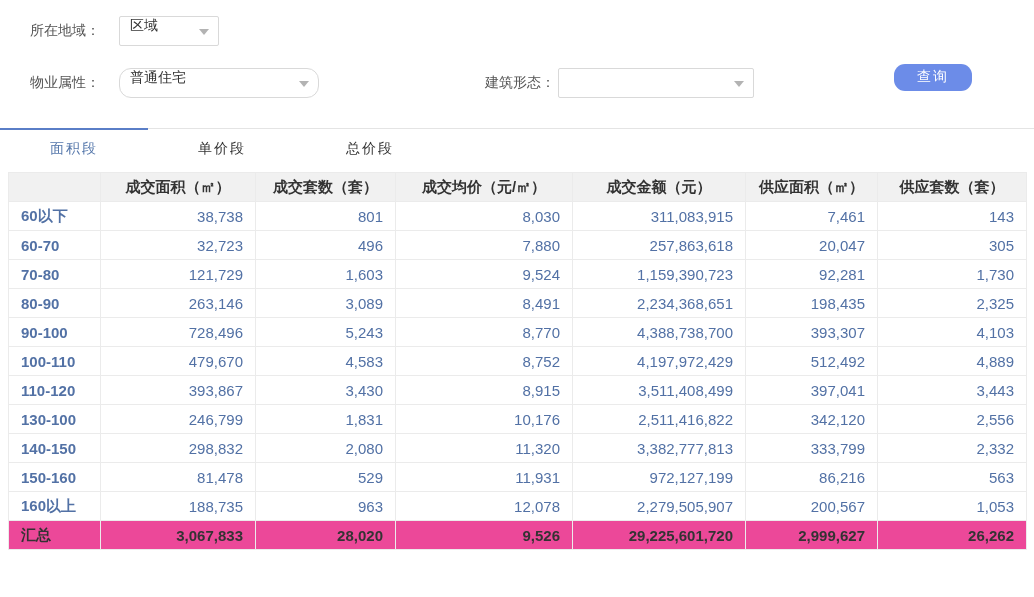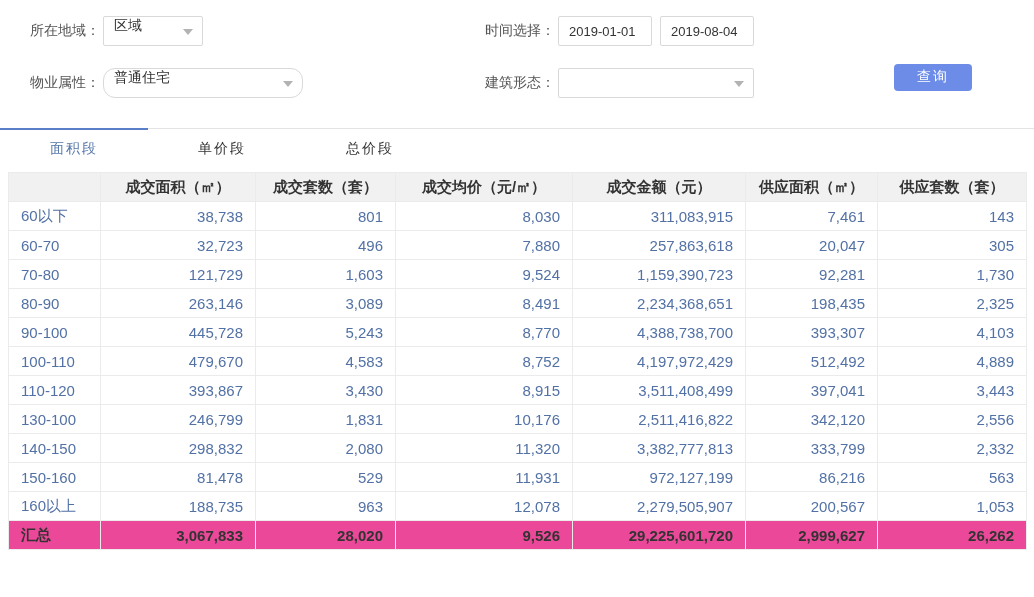--- a/index.html
+++ b/index.html
@@ -5,21 +5,21 @@
   * { box-sizing: border-box; margin: 0; padding: 0; }
   html, body { background: #fff; }
   body {
     width: 1034px; height: 597px; overflow: hidden;
     font-family: "Liberation Sans", sans-serif;
     font-size: 14px; color: #333;
   }
   .filters { padding: 16px 30px 0 30px; }
   .filter-row { display: flex; align-items: center; margin-bottom: 22px; }
   .fgroup { display: flex; align-items: center; }
-  .fgroup.left { width: 455px; }
+  .fgroup.left { width: 455px; gap: 16px; }
   .flabel { color: #555; margin-right: 3px; white-space: nowrap; }
   .select {
     position: relative; height: 30px; border: 1px solid #d9d9d9; border-radius: 2px;
     display: flex; align-items: center; padding: 0 26px 11px 10px;
     background: #fff; cursor: pointer; color: #333; font-size: 14px;
   }
   .caret {
     position: absolute; right: 9px; top: 12px; width: 0; height: 0;
     border-left: 5px solid transparent; border-right: 5px solid transparent;
     border-top: 6px solid #b3b3b3;
@@ -29,21 +29,21 @@
   .sel-building { width: 196px; }
   .date-input {
     width: 94px; height: 30px; border: 1px solid #d9d9d9; border-radius: 2px;
     padding: 0 10px; font-family: "Liberation Sans", sans-serif;
     font-size: 13px; color: #333; outline: none;
   }
   .date-gap { width: 8px; }
   .query-btn {
     margin-left: auto; margin-right: 32px; margin-top: -12px;
     width: 78px; height: 27px; background: #6c8ce8; color: #fff;
-    border: none; border-radius: 4px; font-size: 14px; letter-spacing: 2px;
+    border: none; border-radius: 11px; font-size: 14px; letter-spacing: 2px;
     font-family: "Liberation Sans", sans-serif; cursor: pointer;
   }
   .tabs { margin-top: 30px; border-top: 1px solid #e4e4e4; display: flex; padding-top: 11px; }
   .tab {
     width: 148px; text-align: center; position: relative; cursor: pointer;
     color: #333; font-size: 14px; letter-spacing: 2px;
   }
   .tab.active { color: #5577ab; }
   .tab.active::before {
     content: ""; position: absolute; top: -12px; left: 0; right: 0;
@@ -52,43 +52,37 @@
   table {
     width: 1018px; margin: 14px 8px 0 8px; border-collapse: collapse;
     font-size: 15px; table-layout: fixed;
   }
   th, td {
     border: 1px solid #ebebeb; height: 29px; padding: 0 12px;
     overflow: hidden; white-space: nowrap;
   }
   th { background: #f1f1f1; color: #333; font-weight: bold; text-align: center; }
   td { text-align: right; color: #5271a5; }
-  td:first-child { text-align: left; }
+  td:first-child { text-align: left; font-weight: bold; }
   tr.summary td { background: #ec4899; color: #333; font-weight: bold; }
   col.c0 { width: 92px; }  col.c1 { width: 155px; } col.c2 { width: 140px; }
   col.c3 { width: 177px; } col.c4 { width: 173px; } col.c5 { width: 132px; }
   col.c6 { width: 149px; }
 </style>
 </head>
 <body>
 
 <div class="filters">
   <div class="filter-row">
     <div class="fgroup left">
       <span class="flabel">所在地域：</span>
       <div class="select sel-region">
         <span>区域</span>
         <span class="caret"></span>
       </div>
-    </div>
-    <div class="fgroup">
-      <span class="flabel">时间选择：</span>
-      <input class="date-input" value="2019-01-01" style="">
-      <span class="date-gap"></span>
-      <input class="date-input" value="2019-08-04" style="">
     </div>
   </div>
   <div class="filter-row">
     <div class="fgroup left">
       <span class="flabel">物业属性：</span>
       <div class="select sel-property">
         <span>普通住宅</span>
         <span class="caret"></span>
       </div>
     </div>
@@ -168,21 +162,21 @@
         <td>80-90</td>
         <td>263,146</td>
         <td>3,089</td>
         <td>8,491</td>
         <td>2,234,368,651</td>
         <td>198,435</td>
         <td>2,325</td>
       </tr>
       <tr>
         <td>90-100</td>
-        <td>445,728</td>
+        <td>728,496</td>
         <td>5,243</td>
         <td>8,770</td>
         <td>4,388,738,700</td>
         <td>393,307</td>
         <td>4,103</td>
       </tr>
       <tr>
         <td>100-110</td>
         <td>479,670</td>
         <td>4,583</td>

